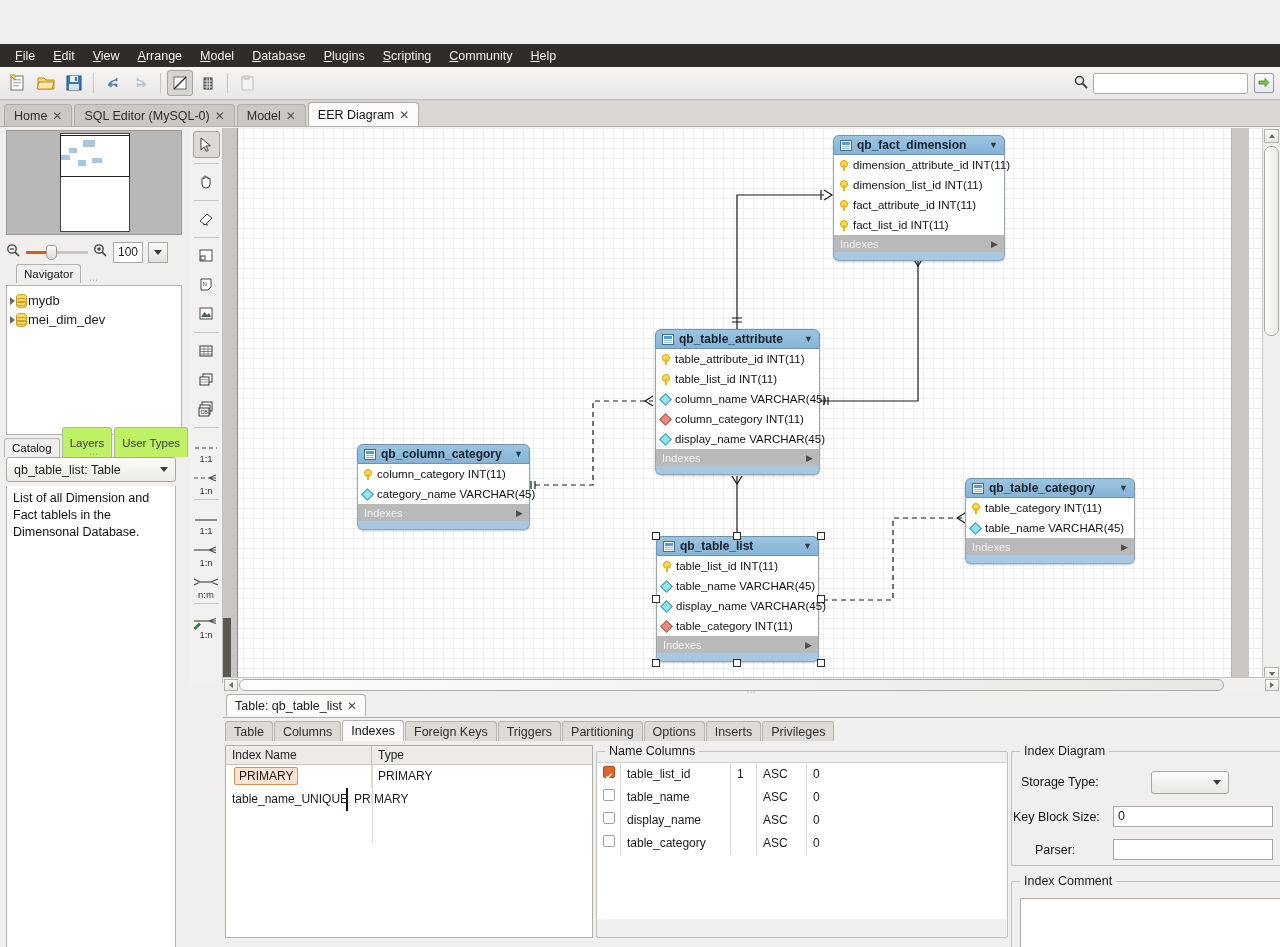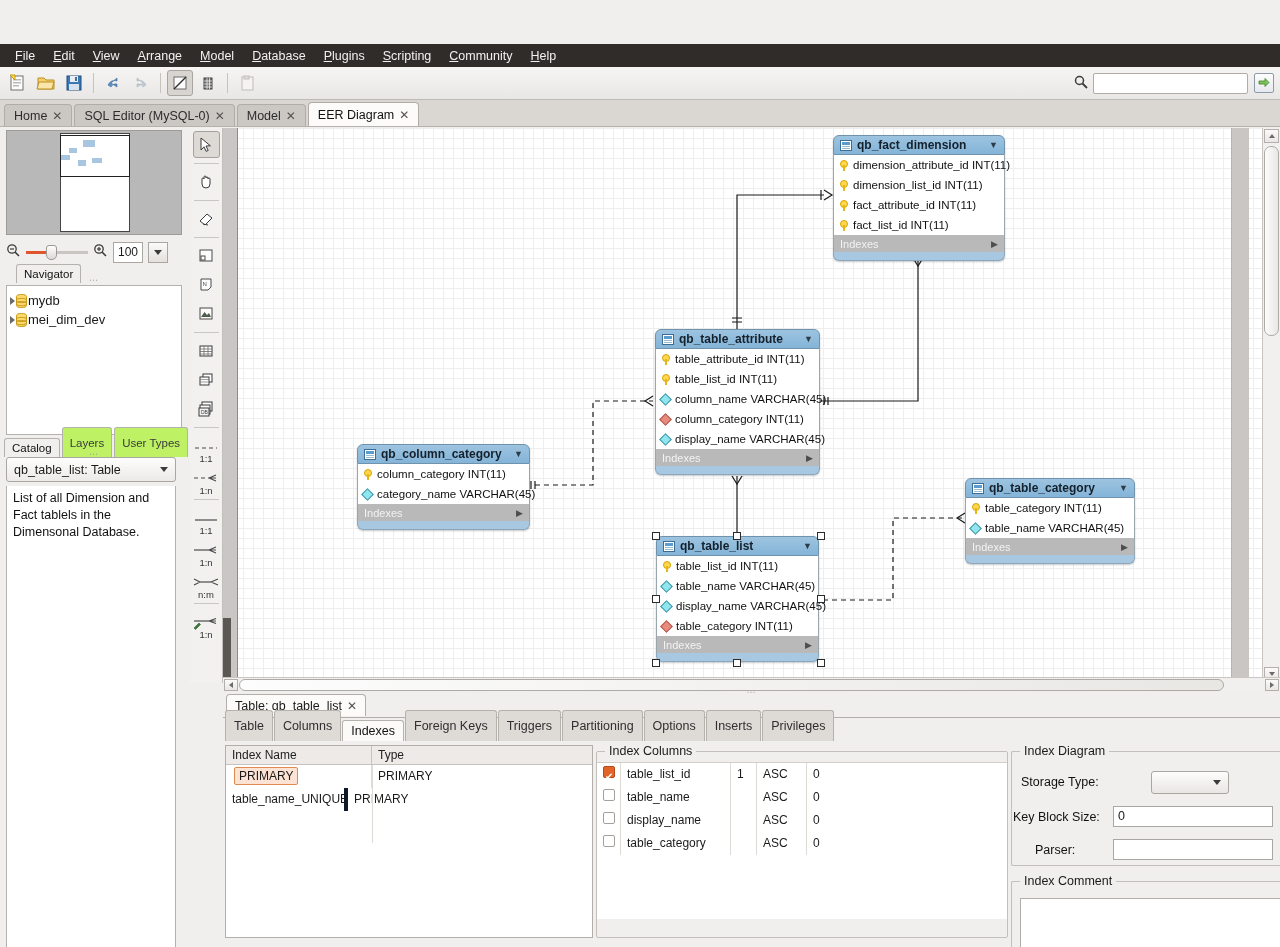--- a/index.html
+++ b/index.html
@@ -261,21 +261,21 @@
     height: 22px; display: flex; align-items: center; gap: 5px; padding: 0 8px;
     background: #fcfbfa; border: 1px solid #b2afab; border-bottom: none;
     border-radius: 4px 4px 0 0; font-size: 12.5px;
   }
   .ed-body {
     position: absolute; left: 0; top: 23px; width: 1057px; height: 250px;
     background: #f0efee; border-top: 1px solid #b2afab;
   }
   .sub-tabs { display: flex; align-items: flex-end; height: 23px; padding-left: 2px; padding-top: 4px; }
   .sub-tab {
-    height: 31px; padding: 0 8px; font-size: 12.5px;
+    height: 20px; padding: 0 8px; font-size: 12.5px;
     background: #dedbd7; border: 1px solid #b5b2ae; border-bottom: none;
     border-radius: 3px 3px 0 0; margin-right: 1px;
     display: flex; align-items: center; color: #2f2f2f; white-space: nowrap;
   }
   .sub-tab.active { background: #fbfaf9; height: 21px; color: #111; }
 
   .grid-idx {
     position: absolute; left: 2px; top: 27px; width: 368px; height: 193px;
     background: #fff; border: 1px solid #b2afab;
   }
@@ -913,28 +913,28 @@
           <div style="width:146px">Index Name</div>
           <div style="width:220px;border-right:none">Type</div>
         </div>
         <div class="grow">
           <div style="width:146px;border-right:1px solid #dedad6">
             <span class="cell-edit">PRIMARY</span>
           </div>
           <div style="width:220px;border-right:none">PRIMARY</div>
         </div>
         <div class="grow">
-          <div style="width:122px;border-right:4px solid #0f172a">table_name_UNIQUE</div>
+          <div style="width:122px;border-right:2px solid #0f172a">table_name_UNIQUE</div>
           <div style="width:220px;border-right:none">PRIMARY</div>
         </div>
         <div style="position:absolute;left:146px;top:19px;width:1px;height:78px;background:#dedad6"></div>
       </div>
 
       <div class="grp" style="left:373px;top:33px;width:412px;height:187px;">
-        <span class="grp-title">Index Columns</span>
+        <span class="grp-title">Name Columns</span>
         <div class="grid-cols">
           <div class="grow">
             <div style="width:24px;border-right:1px solid #dedad6;text-align:center"><span class="cbx on"></span></div>
             <div style="width:110px;border-right:1px solid #dedad6">table_list_id</div>
             <div style="width:26px;border-right:1px solid #dedad6">1</div>
             <div style="width:50px;border-right:1px solid #dedad6">ASC</div>
             <div style="width:200px;border-right:none">0</div>
           </div>
           <div class="grow">
             <div style="width:24px;border-right:1px solid #dedad6;text-align:center"><span class="cbx"></span></div>

